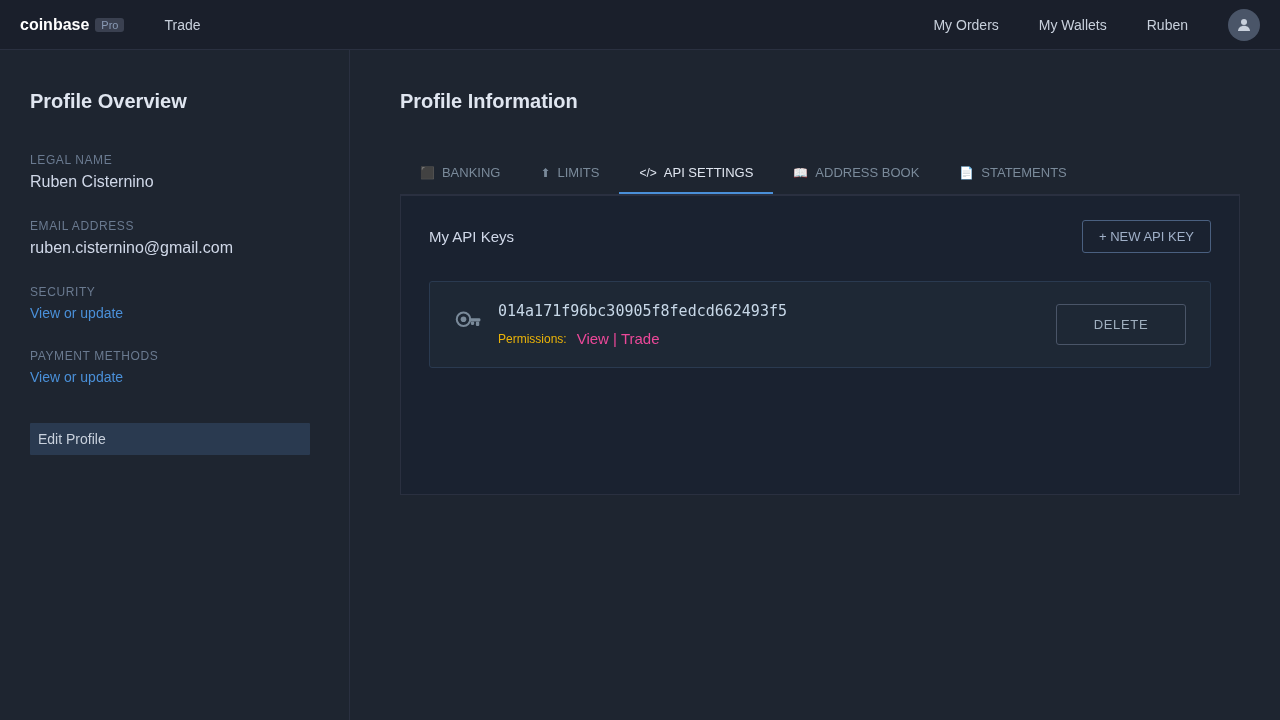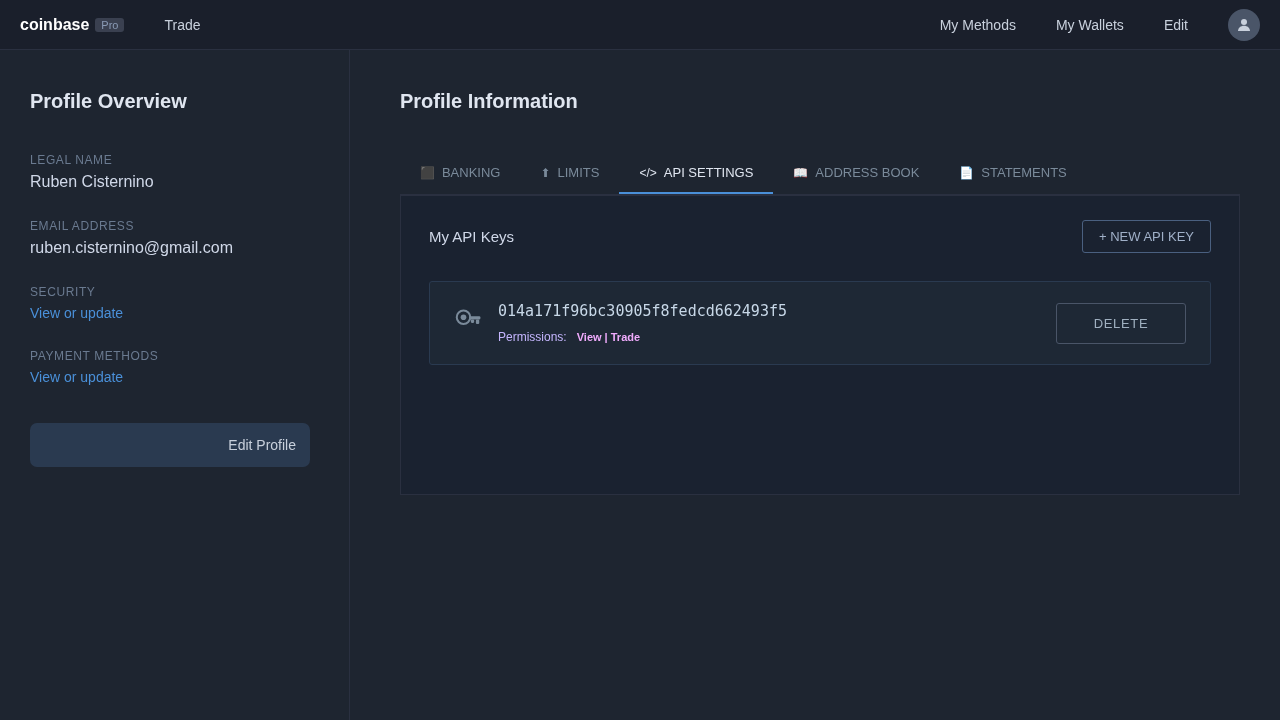--- a/index.html
+++ b/index.html
@@ -115,28 +115,28 @@
       color: #4a90d9;
       font-size: 14px;
       cursor: pointer;
       text-decoration: none;
       display: block;
       margin-bottom: 28px;
     }
 
     .edit-profile-btn {
       width: 280px;
-      padding: 14px;
+      padding: 8px;
       background: #2a3a50;
       border: none;
       color: #c8d0dc;
       font-size: 14px;
       cursor: pointer;
-      border-radius: 7px;
-      text-align: right;
+      border-radius: 1px;
+      text-align: left;
       margin-top: 10px;
     }
 
     
     .main-content {
       flex: 1;
       padding: 40px 40px 30px 50px;
       background: #1e2530;
       overflow-y: auto;
     }
@@ -234,26 +234,26 @@
       align-items: center;
       padding-top: 2px;
     }
     .key-icon-svg {
       width: 28px;
       height: 36px;
       color: #7a8a9a;
     }
     .permissions-label {
       font-size: 12px;
-      color: #c4b5fd;
+      color: #eab308;
     }
     .permissions-value {
-      font-size: 11px;
-      color: #f0abfc;
-      font-weight: 700;
+      font-size: 15px;
+      color: #ec4899;
+      font-weight: 400;
     }
     .delete-btn {
       padding: 12px 16px;
       background: transparent;
       border: 1px solid #4a5568;
       color: #a0b0c0;
       font-size: 13px;
       cursor: pointer;
       border-radius: 3px;
       letter-spacing: 0.05em;
@@ -275,23 +275,23 @@
 </head>
 <body>
 
 <nav class="topnav">
   <div class="topnav-brand">
     <span>coinbase</span>
     <span class="pro-badge">Pro</span>
   </div>
   <span class="topnav-trade">Trade</span>
   <div class="topnav-right">
-    <span>My Methods</span>
+    <span>My Orders</span>
     <span>My Wallets</span>
-    <span class="username">Edit</span>
+    <span class="username">Ruben</span>
     <div class="avatar">
       <svg width="18" height="18" viewBox="0 0 24 24" fill="currentColor">
         <circle cx="12" cy="8" r="4"></circle>
           <path d="M4 20c0-4 3.6-7 8-7s8 3 8 7"></path>
       </svg>
     </div>
   </div>
 </nav>
 
 <div class="layout">

